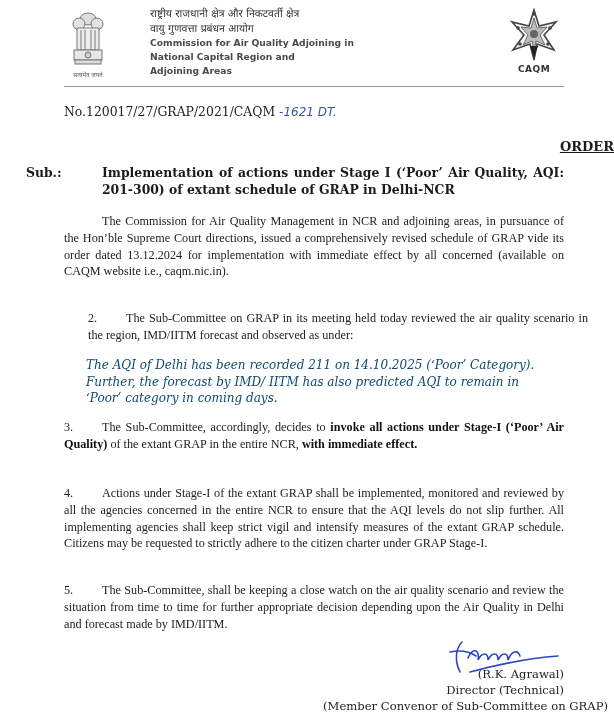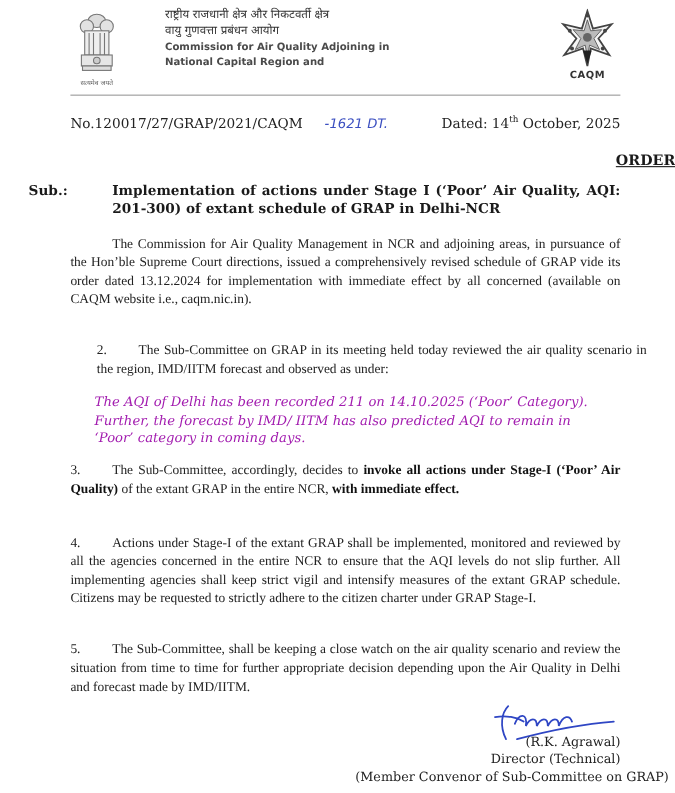--- a/index.html
+++ b/index.html
@@ -14,35 +14,35 @@
     .head-text .hi1 { font-size: 10.5px; line-height: 15px; color: #333; }
     .head-text .hi2 { font-size: 10.5px; line-height: 15px; color: #333; }
     .head-text .en { font-size: 9.2px; line-height: 14px; color: #4a4a4a; font-weight: bold; font-family: "DejaVu Sans", sans-serif; }
     .caqm-logo { position: absolute; left: 508px; top: 8px; width: 52px; height: 54px; }
     .caqm-text { position: absolute; left: 506px; top: 64px; width: 56px; text-align: center; font-size: 9px; font-weight: bold; color: #333; font-family: "DejaVu Sans", sans-serif; letter-spacing: 0.5px; }
     .head-rule { position: absolute; left: 64px; top: 86px; width: 500px; height: 1px; background: #999; }
 
     
     .ref-line { position: absolute; left: 64px; top: 104px; width: 500px; height: 20px; font-size: 12.4px; }
     .ref-no { position: absolute; left: 0; top: 0; color: #222; }
-    .ref-hand { color: #3b4fc0; font-family: "DejaVu Sans", sans-serif; font-style: italic; font-size: 12px; margin-left: 20px; }
+    .ref-hand { color: #3b4fc0; font-family: "DejaVu Sans", sans-serif; font-style: italic; font-size: 12px; margin-left: 4px; }
     .ref-date { position: absolute; right: 0; top: 0; color: #222; }
     .ref-date sup { font-size: 8px; }
 
     .order-title { position: absolute; left: 0; width: 614px; top: 139px; text-align: right; font-size: 13px; font-weight: bold; text-decoration: underline; }
 
     .subject { position: absolute; left: 64px; top: 164px; width: 500px; font-size: 12.4px; font-weight: bold; line-height: 17px; }
     .subject .sub-label { display: inline-block; width: 38px; }
     .subject .sub-body { display: block; padding-left: 38px; text-indent: -38px; text-align: justify; }
 
     .para { position: absolute; left: 64px; width: 500px; font-size: 12.2px; line-height: 16.8px; text-align: justify; color: #222; font-family: Liberation Serif, serif; }
     .para .num { display: inline-block; width: 38px; }
     .p1 { top: 213px; text-indent: 38px; }
     .p2 { top: 310px; margin-left: 24px; }
-    .quote { position: absolute; left: 86px; top: 357px; width: 456px; font-size: 12px; line-height: 16.6px; font-style: italic; color: #a21caf; }
+    .quote { position: absolute; left: 86px; top: 357px; width: 456px; font-size: 12px; line-height: 16.6px; font-style: italic; color: #0c4a6e; }
     .p3 { top: 419px; }
     .p4 { top: 485px; }
     .p5 { top: 582px; }
     b.em { font-weight: bold; color: #111; }
 
     
     .signature { position: absolute; left: 440px; top: 638px; width: 130px; height: 40px; }
     .sig-block { position: absolute; right: 50px; top: 666px; text-align: right; font-size: 11.6px; line-height: 16px; color: #222; }
   </style>
 </head>
@@ -66,20 +66,21 @@
       </g>
     </svg>
   </div>
   <div class="emblem-motto">सत्यमेव जयते</div>
 
   <div class="head-text">
     <div class="hi1">राष्ट्रीय राजधानी क्षेत्र और निकटवर्ती क्षेत्र</div>
     <div class="hi2">वायु गुणवत्ता प्रबंधन आयोग</div>
     <div class="en">Commission for Air Quality Adjoining in</div>
     <div class="en">National Capital Region and</div>
+    <div class="en">Adjoining Areas</div>
   </div>
 
   <div class="caqm-logo">
     <svg width="52" height="54" viewBox="0 0 52 54">
       <polygon points="26,2 31,18 48,14 36,27 46,42 29,36 26,52 22,36 5,42 16,27 4,14 21,18" fill="#f4f4f4" stroke="#444" stroke-width="1.6"></polygon>
       <polygon points="26,10 29,20 39,19 32,27 37,37 28,33 26,44 24,33 15,37 20,27 13,19 23,20" fill="#bbb" stroke="#555" stroke-width="0.8"></polygon>
       <circle cx="26" cy="26" r="4" fill="#666"></circle>
       <circle cx="10" cy="20" r="1.8" fill="#444"></circle>
       <circle cx="42" cy="20" r="1.8" fill="#444"></circle>
       <circle cx="12" cy="36" r="1.8" fill="#444"></circle>
@@ -89,21 +90,20 @@
     </svg>
   </div>
   <div class="caqm-text">CAQM</div>
   <div class="head-rule"></div>
 </div>
 
 <div class="ref-line">
   <span class="ref-no">
     <span>No.120017/27/GRAP/2021/CAQM</span><span class="ref-hand">-1621 DT.</span>
   </span>
-  <span class="ref-date"><span>Dated: 14</span><sup>th</sup><span> October, 2025</span></span>
 </div>
 
 <div class="order-title">ORDER</div>
 
 <div class="subject">
   <span class="sub-body"><span class="sub-label">Sub.:</span><span>Implementation of actions under Stage I (‘Poor’ Air Quality, AQI: 201-300) of extant schedule of GRAP in Delhi-NCR</span></span>
 </div>
 
 <div class="para p1">The Commission for Air Quality Management in NCR and adjoining areas, in pursuance of the Hon’ble Supreme Court directions, issued a comprehensively revised schedule of GRAP vide its order dated 13.12.2024 for implementation with immediate effect by all concerned (available on CAQM website i.e., caqm.nic.in).</div>
 

